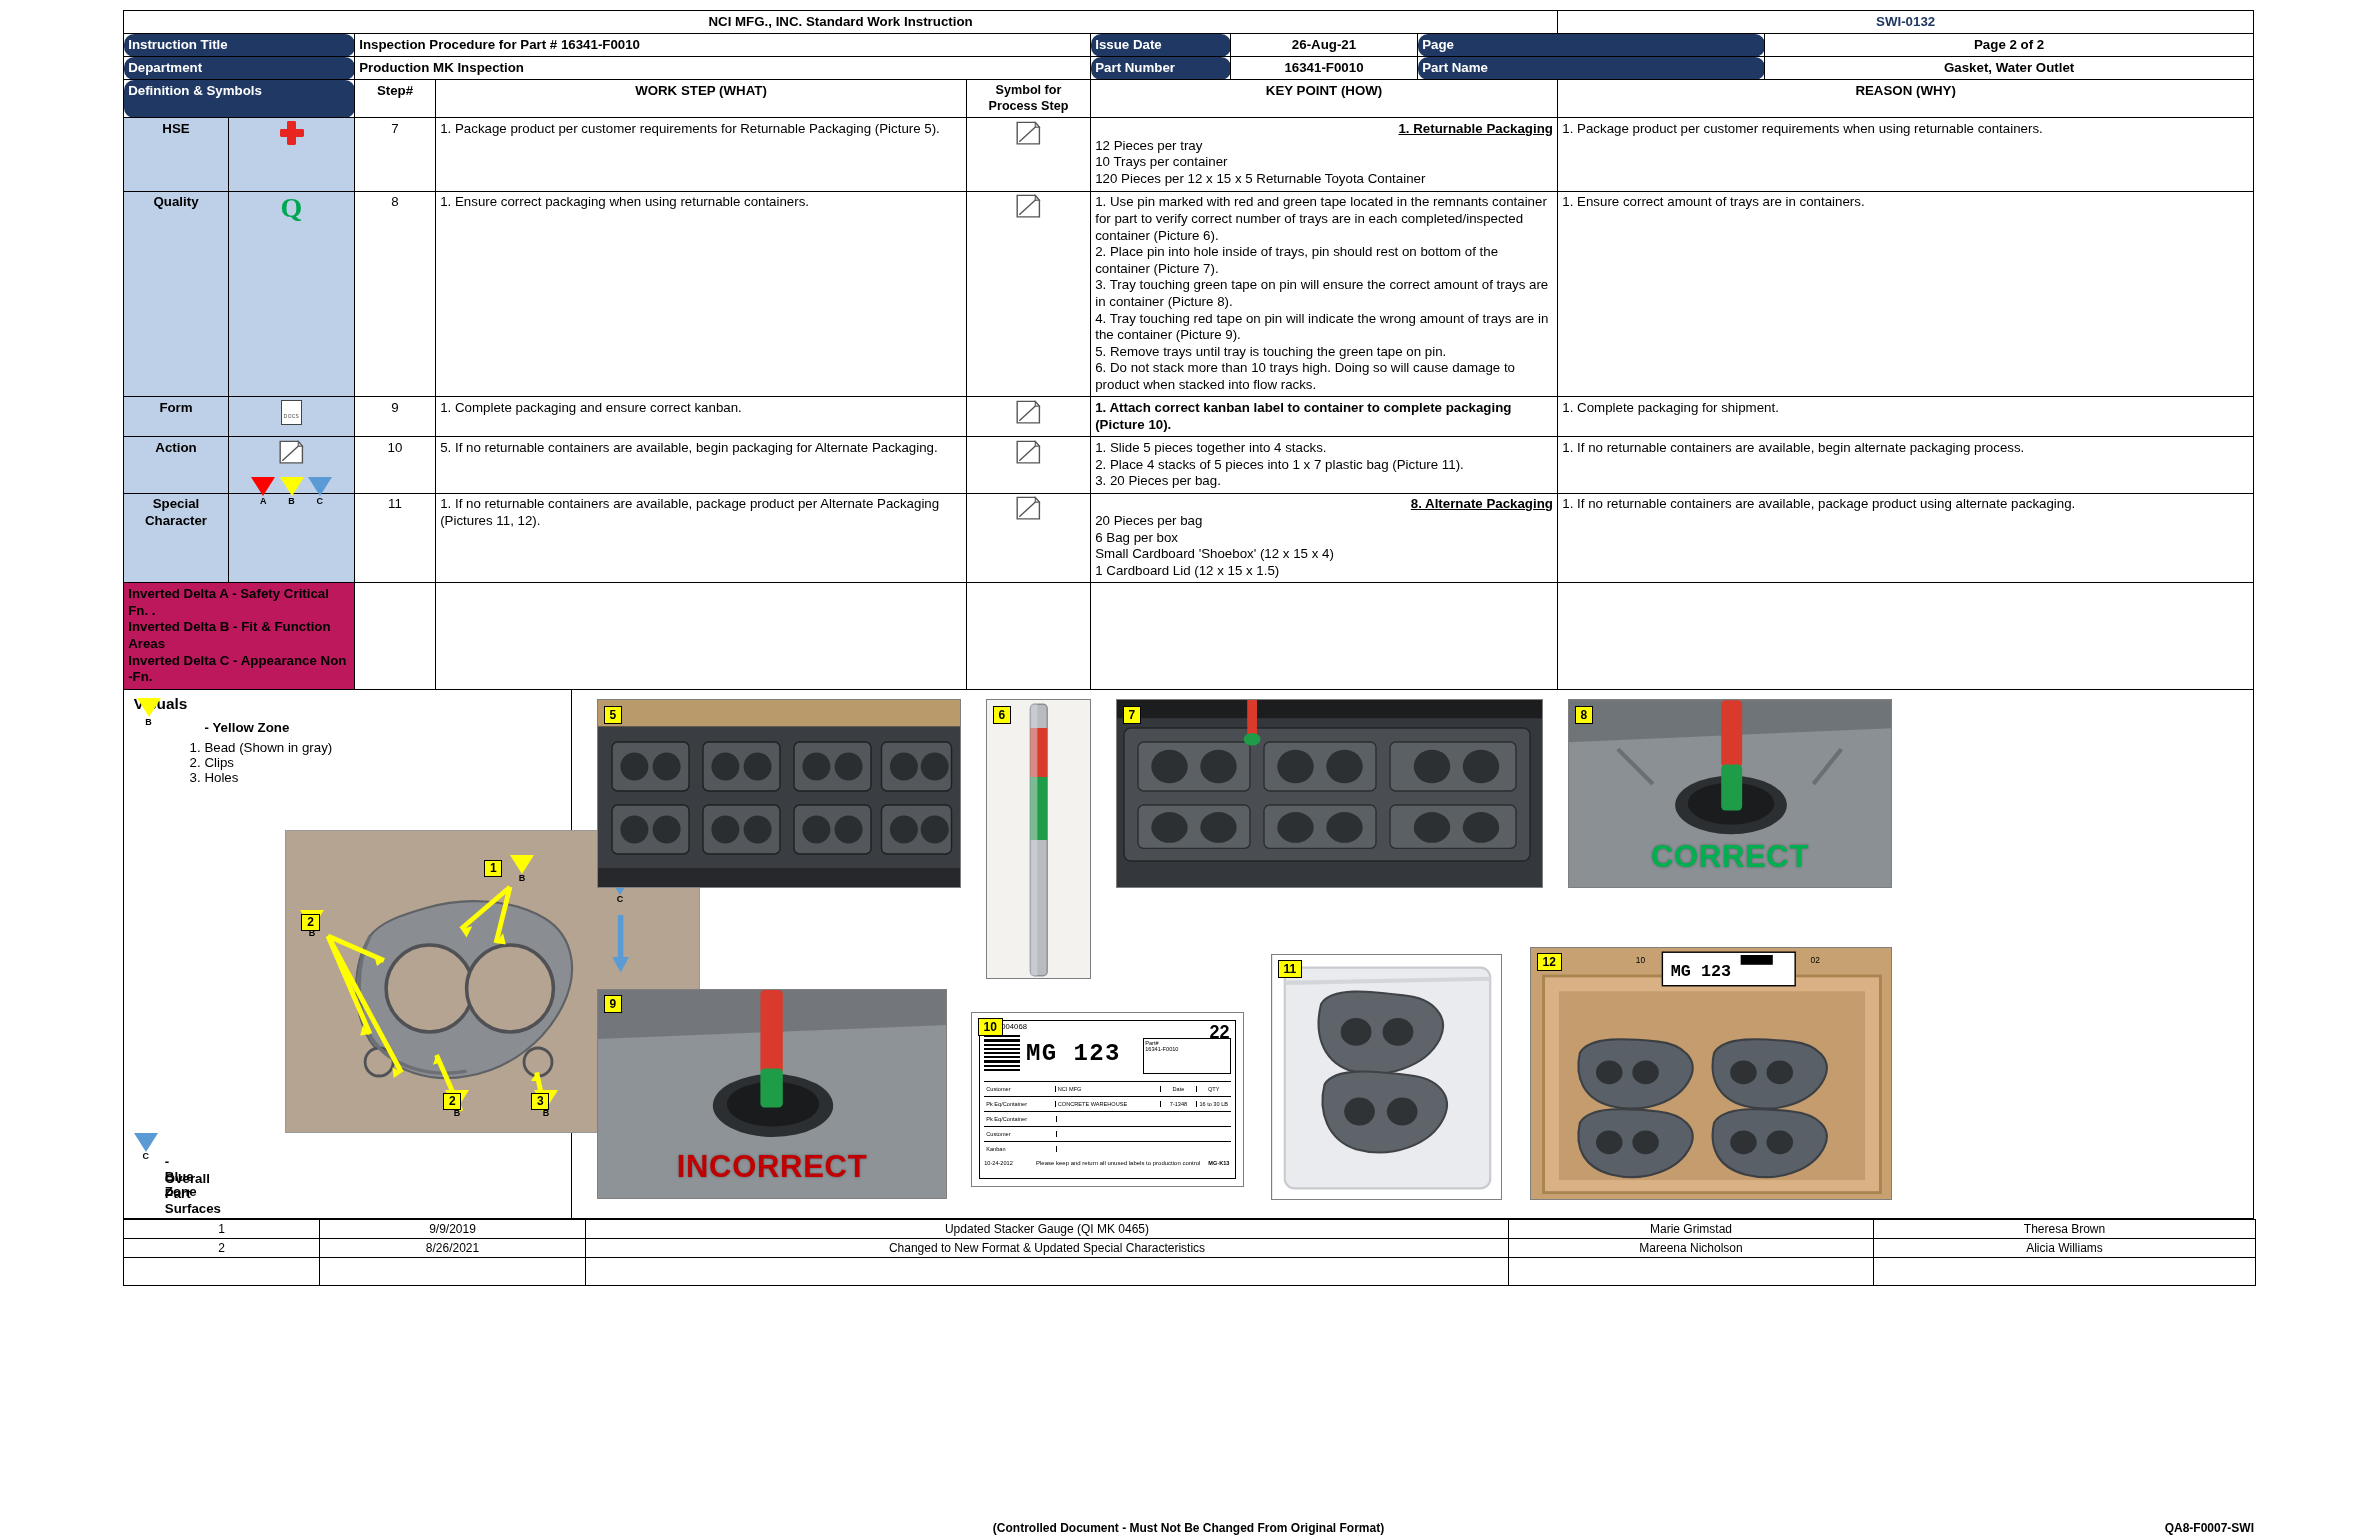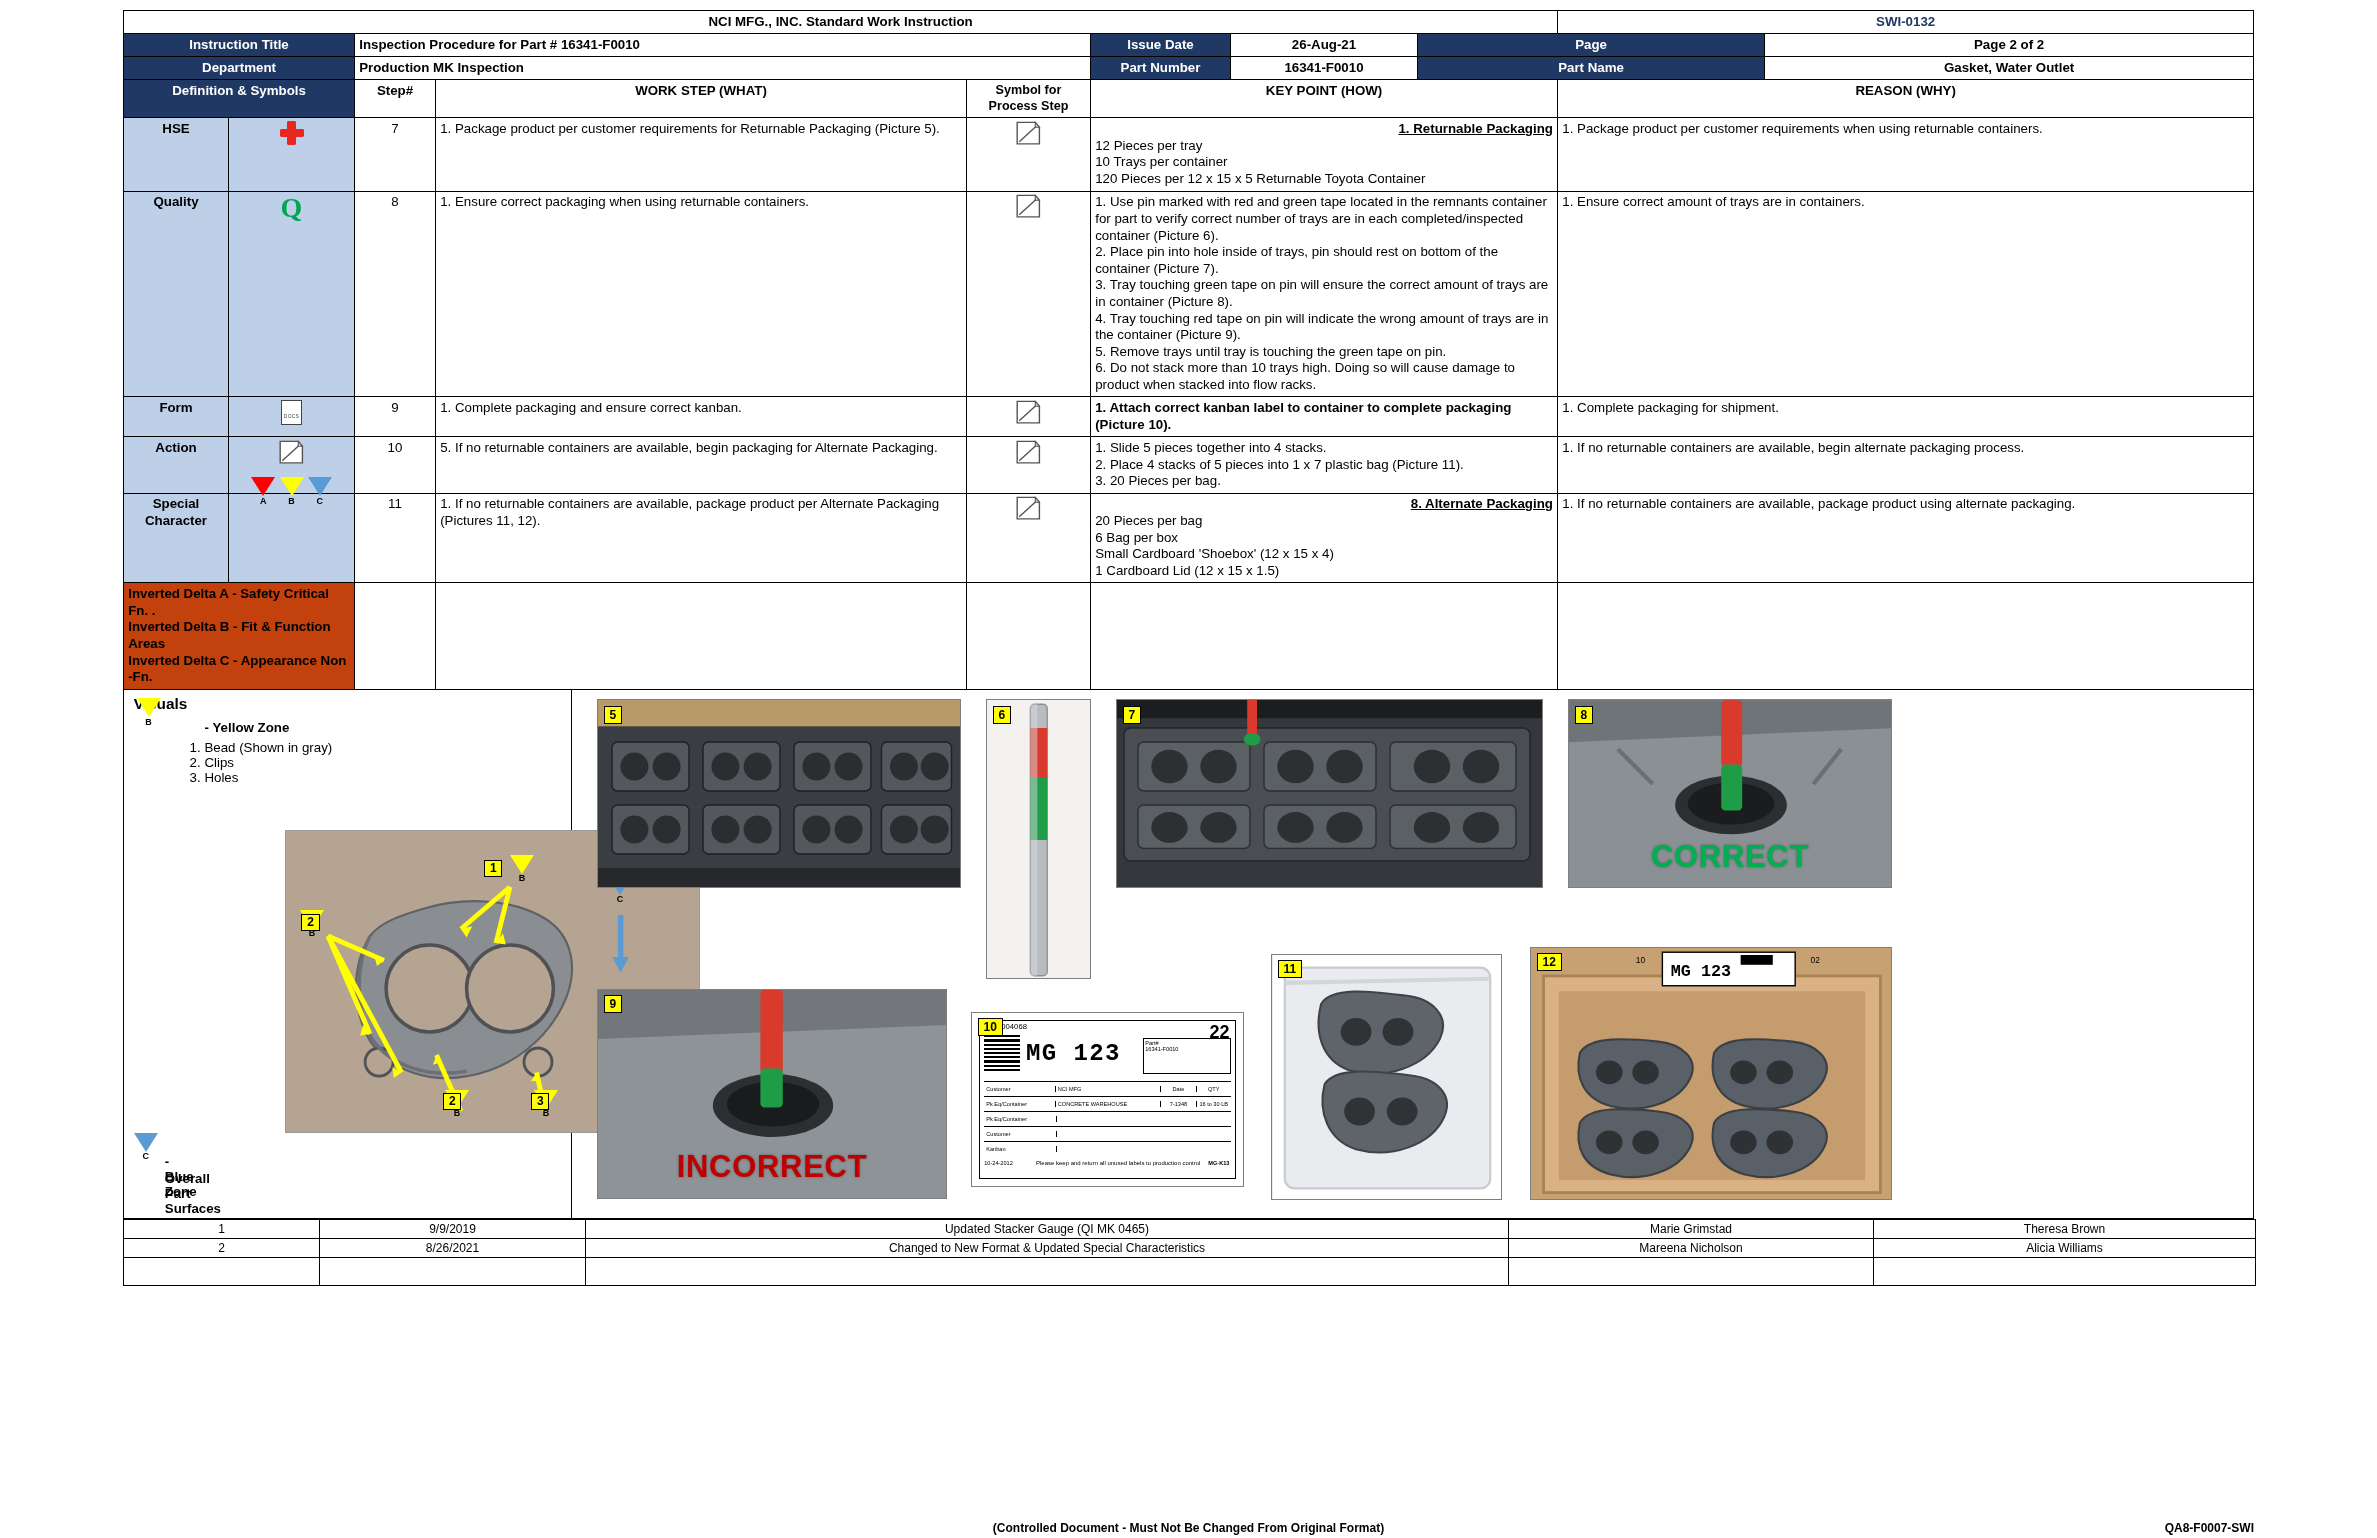--- a/index.html
+++ b/index.html
@@ -45,24 +45,25 @@
     text-align: center;
     font-weight: bold;
     font-size: 21px;
     color: #1f3864;
     padding: 7px 0;
   }
   .lbl {
     background: #1f3864;
     color: #ffffff;
     font-weight: bold;
-    text-align: center;
+    text-align: left;
     vertical-align: middle;
     font-size: 14.7px;
     padding: 5.6px 2.8px;
+    border-radius: 10px;
   }
   .val {
     vertical-align: middle;
     font-weight: bold;
     font-size: 14.7px;
     padding: 5.6px 7px;
   }
   .val.center { text-align: center; }
   .colhdr {
     background: #ffffff;
@@ -95,21 +96,21 @@
   .sym-step-cell {
     text-align: center;
     vertical-align: middle;
     padding: 4.2px;
   }
   .body-cell { font-size: 13.6px; }
   .body-cell p { margin: 0; }
   .u-bold { font-weight: bold; text-decoration: underline; text-align: right; }
   .b-only { font-weight: bold; }
   .note-cell {
-    background: #c2410c;
+    background: #be185d;
     font-size: 9.4px;
     line-height: 1.35;
     font-weight: bold;
     padding: 2.8px 4.2px;
     vertical-align: top;
   }
 
   
   .ico-cross {
     display: inline-block;

